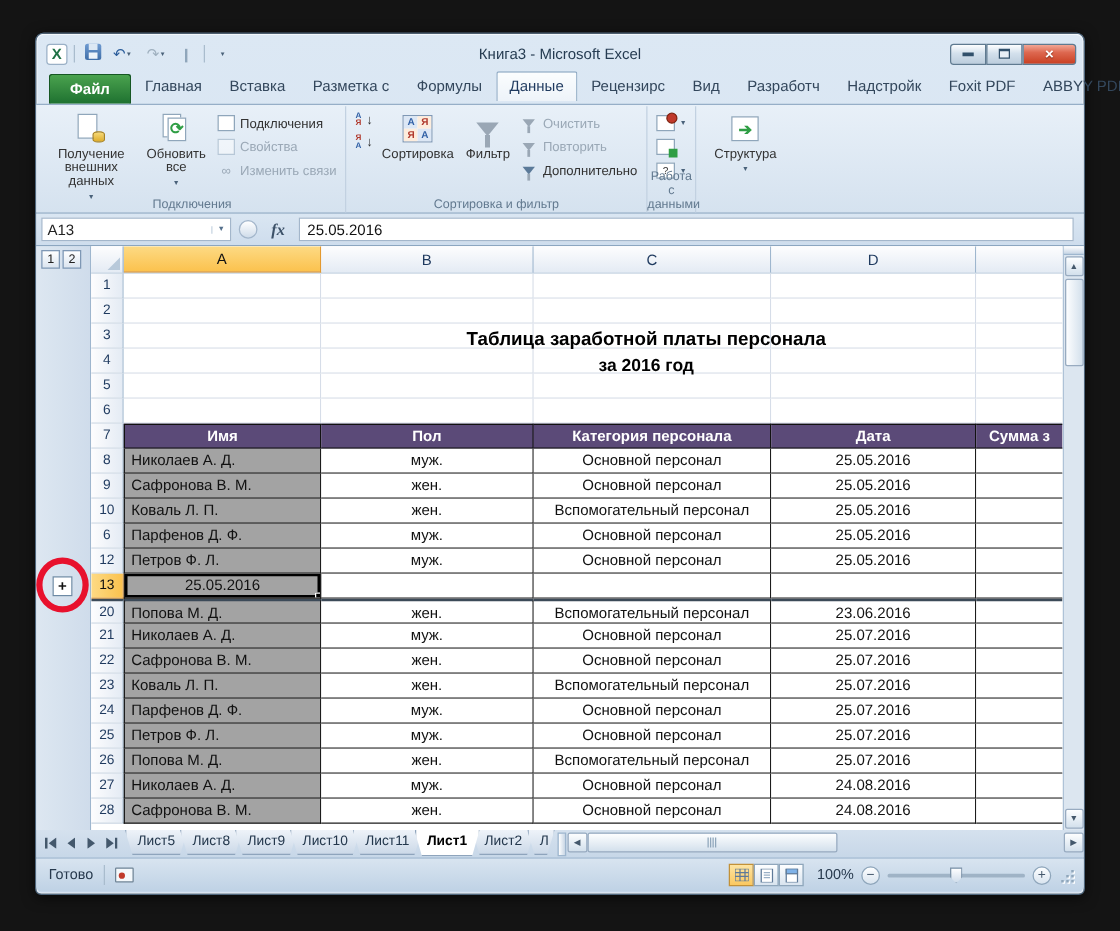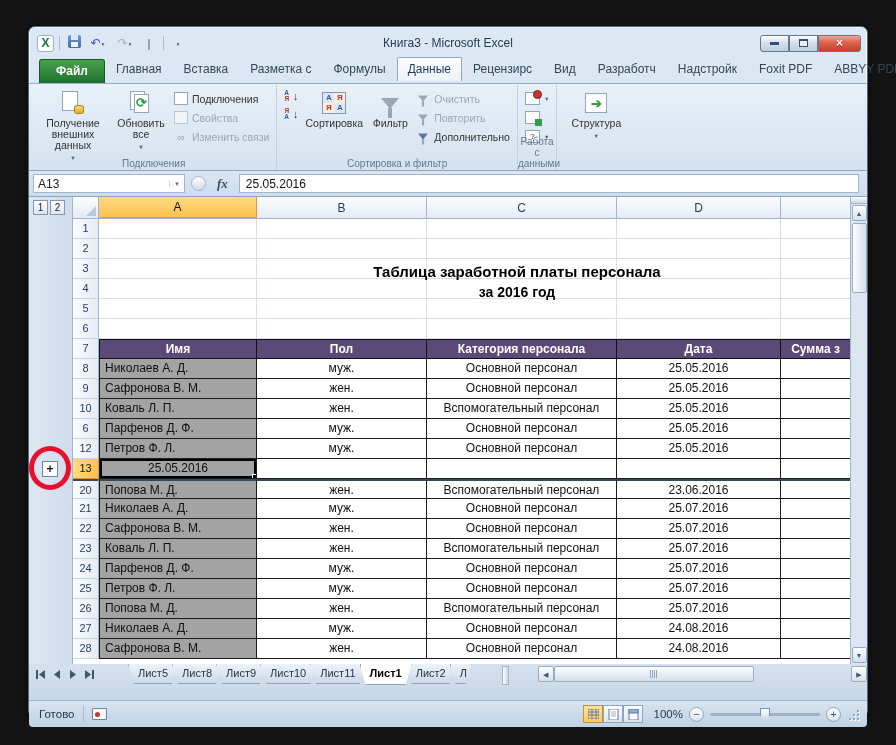--- a/index.html
+++ b/index.html
@@ -125,21 +125,21 @@
   .st1 { margin-top:22px; font-size:15px; font-weight:bold; height:20px; line-height:18px; }
   .st2 { font-size:14px; font-weight:bold; height:20px; line-height:18px; }
 
   .vscroll { width:17px; background:#dce6f0; border-left:1px solid #9eb6ce; display:flex; flex-direction:column; align-items:center; }
   .vs-split { width:100%; height:7px; background:linear-gradient(#fff,#c8d6e5); border-bottom:1px solid #9eb6ce; }
   .sbtn-arrow { width:15px; height:16px; margin:1px 0; border:1px solid #98abc0; border-radius:2px; background:linear-gradient(#fdfeff,#d3e0ec); font-size:7px; color:#44586c; text-align:center; line-height:15px; }
   .vthumb { width:15px; height:70px; border:1px solid #98abc0; border-radius:2px; background:linear-gradient(90deg,#fdfeff,#d3e0ec); margin-top:1px; }
   .vtrack { flex:1; }
 
   
-  .sheetbar { height:37px; background:linear-gradient(#d5e1ee,#c7d7e8); display:flex; align-items:flex-start; padding-left:4px; border-bottom:1px solid #9eb6ce;gap:28px; }
+  .sheetbar { height:23px; background:linear-gradient(#d5e1ee,#c7d7e8); display:flex; align-items:flex-start; padding-left:4px; border-bottom:1px solid #9eb6ce; }
   .navbtns { display:flex; align-items:center; gap:1px; padding:3px 4px 0 0; }
   .nav { width:15px; height:15px; display:flex; align-items:center; justify-content:center; }
   .stabs { display:flex; align-items:flex-start; height:100%; }
   .stab { height:20px; padding:3px 9px 0; font-size:11px; color:#23374c; background:linear-gradient(#eef3f9,#ccd9e8);
      border:1px solid #8ea4bc; border-top:none; margin-right:-6px; clip-path:polygon(6px 0,calc(100% - 6px) 0,100% 100%,0 100%);
      clip-path:polygon(0 0,100% 0,calc(100% - 6px) 100%,6px 100%); }
   .stab.active { background:#fff; font-weight:bold; color:#000; z-index:2; height:21px; }
   .stab.cut { width:22px; overflow:hidden; padding-right:0; }
   .hsplit { width:7px; height:19px; background:linear-gradient(90deg,#fff,#c8d6e5); border:1px solid #9eb6ce; margin:2px 1px 0 8px; }
   .hscroll { flex:1; display:flex; align-items:center; padding-top:2px; }

